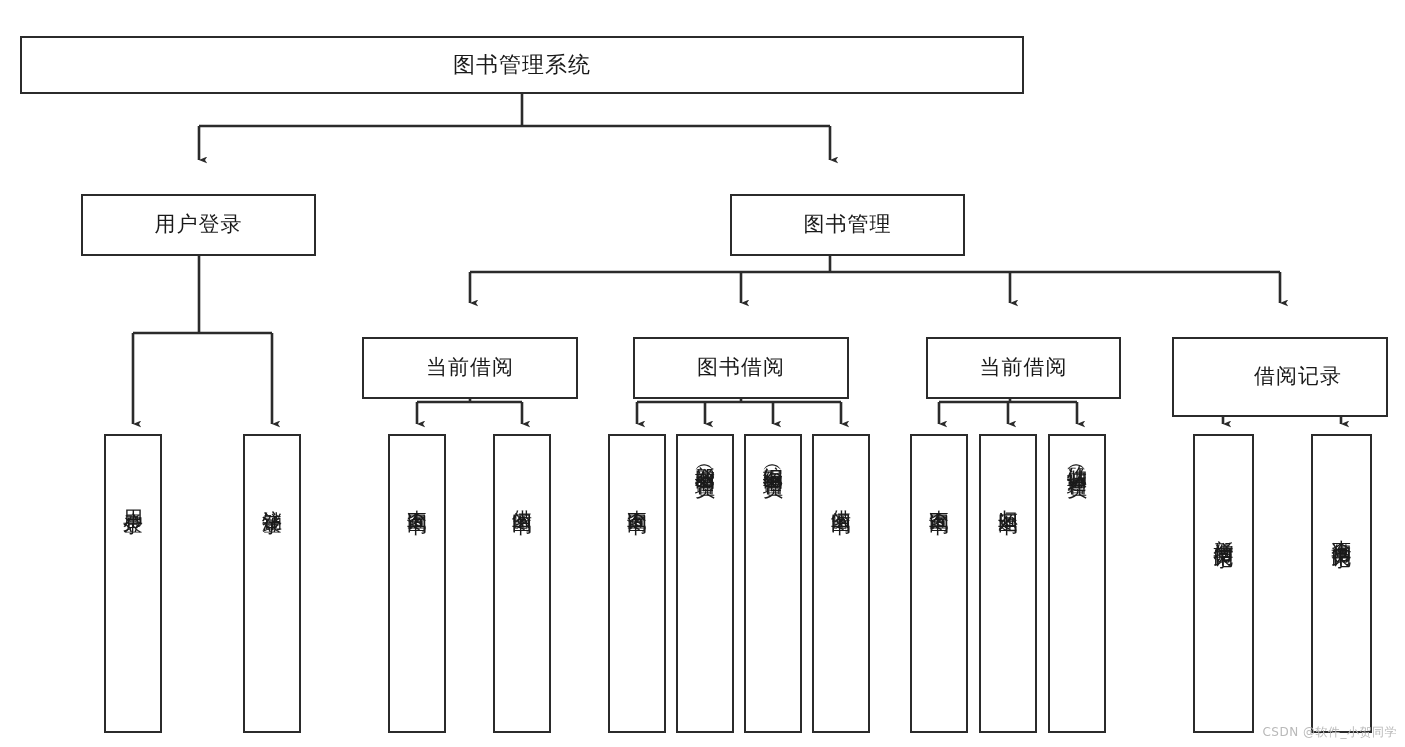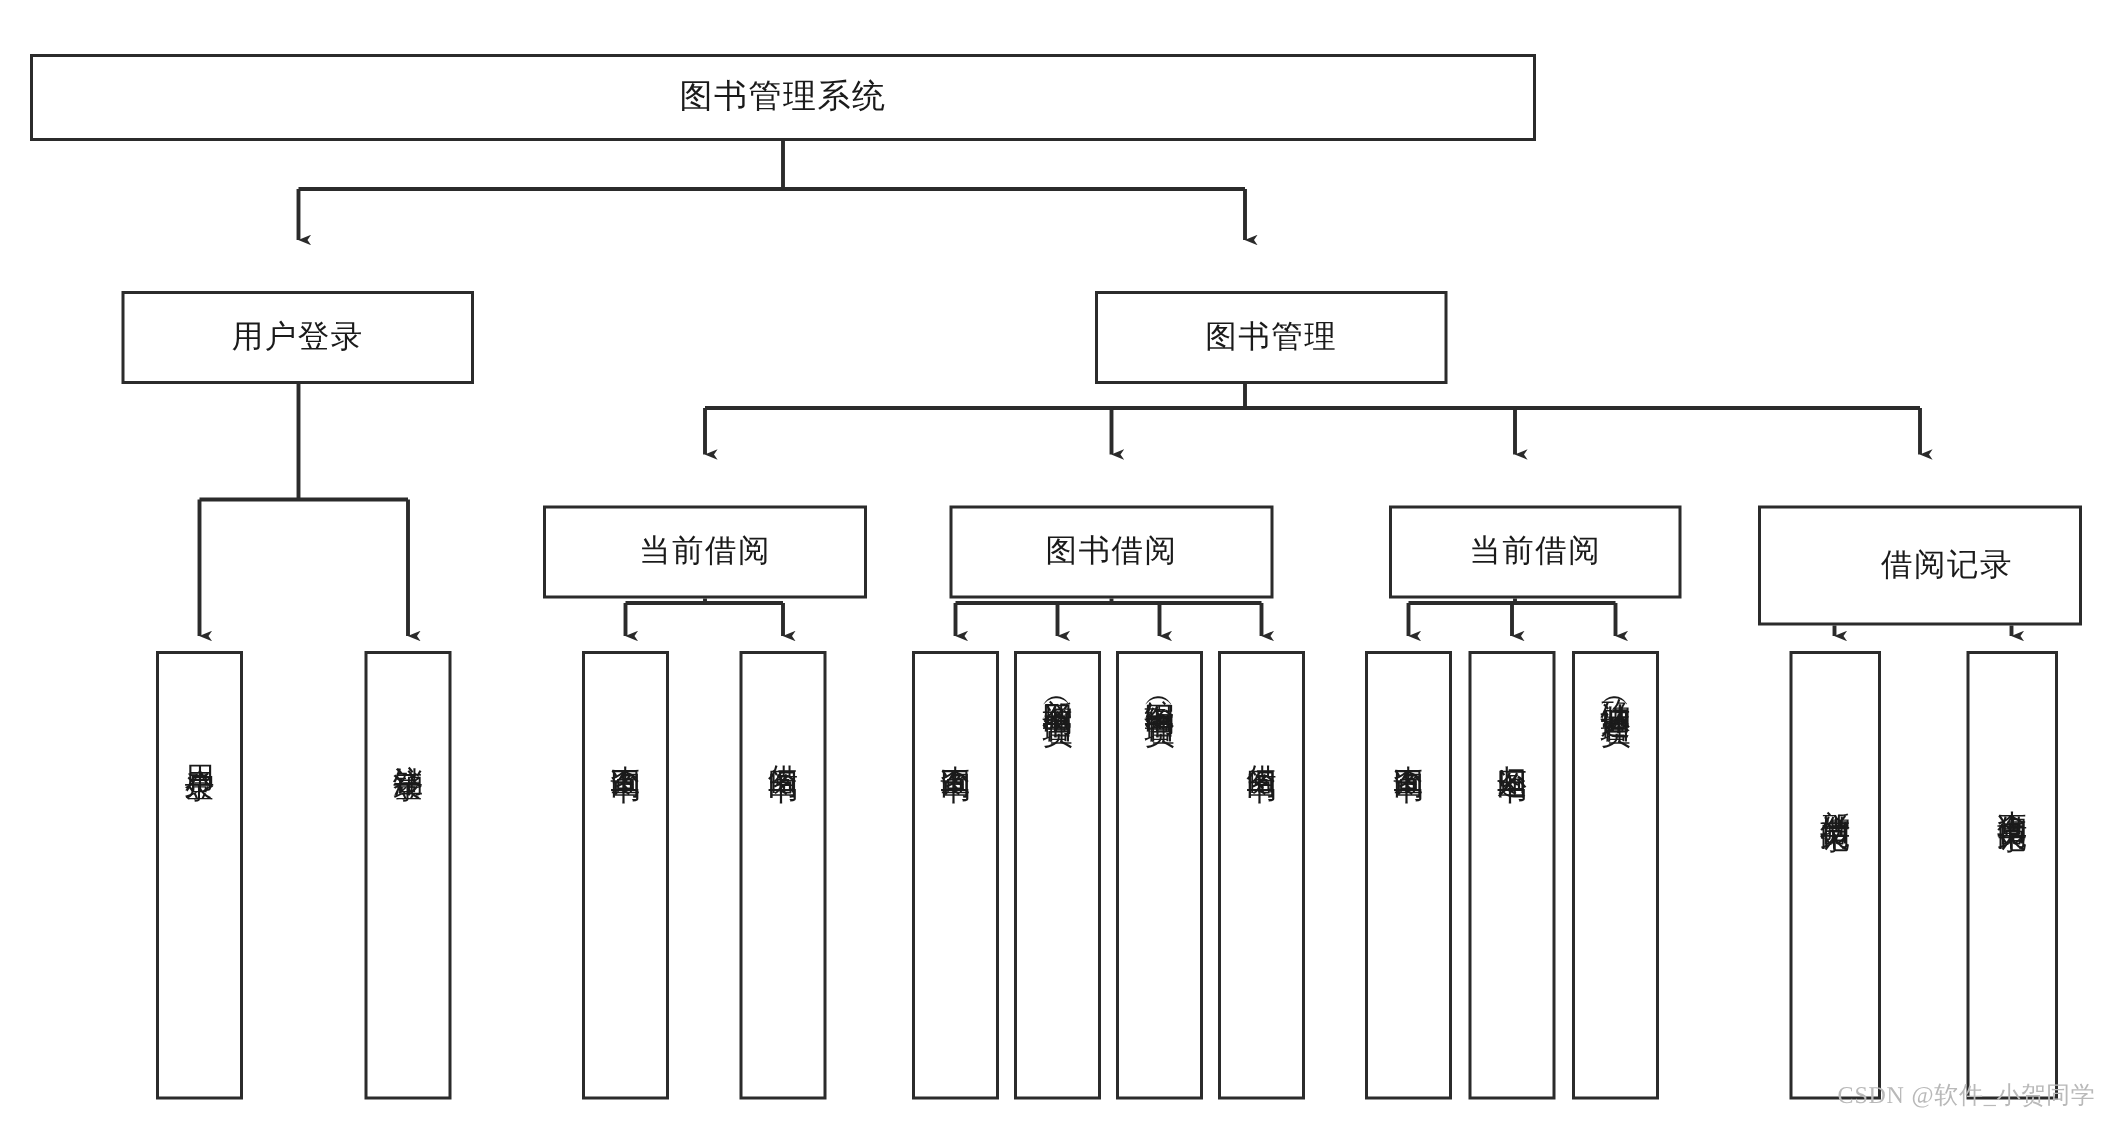--- a/index.html
+++ b/index.html
@@ -62,25 +62,24 @@
   .node.vertical.mid .vlabel {
     margin-top: 44px;
   }
   .node.vertical.lower .vlabel {
     margin-top: 74px;
   }
   .watermark {
     position: absolute;
     right: 8px;
     bottom: 6px;
-    font-size: 16px;
+    font-size: 12px;
     color: #b9b9b9;
     letter-spacing: 0.5px;
     white-space: nowrap;
-    font-family: Liberation Serif, serif;
   }
 </style>
 </head>
 <body>
 
 <div id="diagram-root">
 
   <svg id="edges-layer" width="1405" height="747" viewBox="0 0 1405 747">
     <defs>
       <marker id="arrowhead" markerWidth="7" markerHeight="9" refX="3.5" refY="8.4" orient="auto" markerUnits="userSpaceOnUse">

